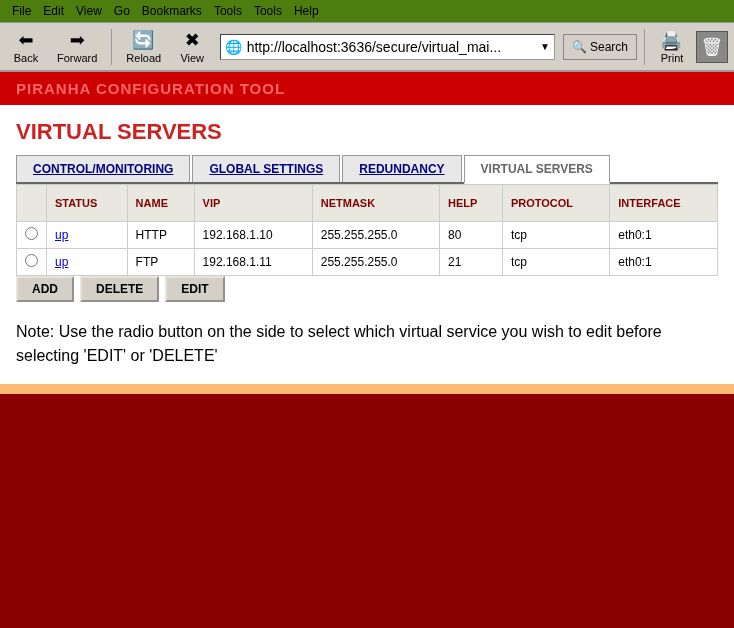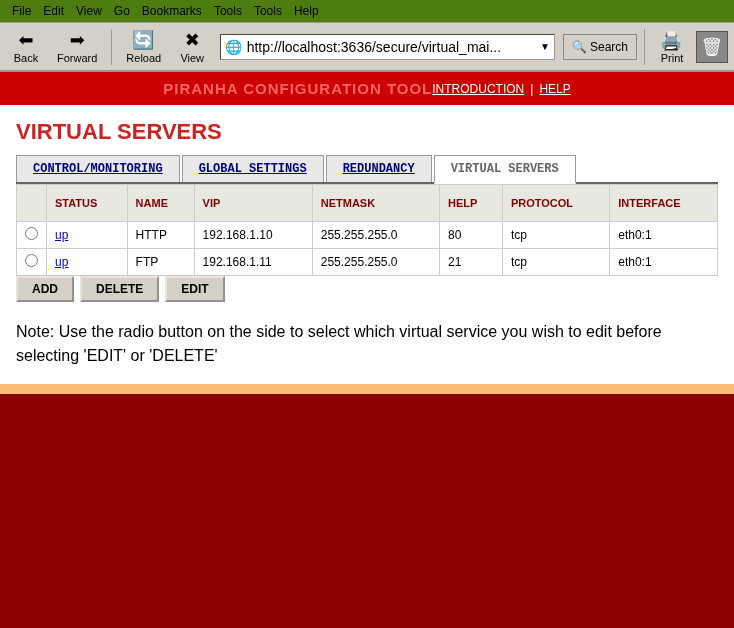--- a/index.html
+++ b/index.html
@@ -96,21 +96,21 @@
       padding: 0;
       height: calc(628px - 58px);
       overflow: hidden;
     }
 
     
     .app-header {
       background: #cc0000;
       padding: 8px 16px;
       display: flex;
-      justify-content: center;
+      justify-content: flex-start;
       align-items: center;
     }
     .app-title {
       color: white;
       font-size: 15px;
       font-weight: bold;
       letter-spacing: 1px;
     }
     .app-title span { color: #ff6666; }
     .header-links { display: flex; gap: 6px; font-size: 12px; }
@@ -136,21 +136,20 @@
       background: white;
       margin: 0;
       padding: 0 16px 16px;
     }
 
     
     .nav-tabs {
       display: flex;
       border-bottom: 2px solid #666;
       margin-bottom: 0;
-      font-family: Liberation Mono, monospace;
     }
     .nav-tab {
       padding: 6px 16px;
       border: 1px solid #999;
       border-bottom: none;
       background: #e8e8e8;
       cursor: pointer;
       font-size: 12px;
       font-weight: bold;
       text-decoration: underline;
@@ -265,25 +264,20 @@
   <div style="width:32px;height:32px;background:#888;border:1px solid #555;display:flex;align-items:center;justify-content:center;cursor:pointer;">
     <span style="color:white;font-size:18px;">🗑</span>
   </div>
 </div>
 
 <div class="browser-window">
 
   <div class="app-header">
     <div class="app-title">
       <span>PIRANHA</span><span> CONFIGURATION TOOL</span>
-    </div>
-    <div class="header-links">
-      <span class="header-link">INTRODUCTION</span>
-      <span class="header-sep">|</span>
-      <span class="header-link">HELP</span>
     </div>
   </div>
 
   <div style="background:#fdba74; padding-bottom: 10px;">
 
     <div class="page-title">VIRTUAL SERVERS</div>
 
     <div class="content-area">
 
       <div class="nav-tabs">

